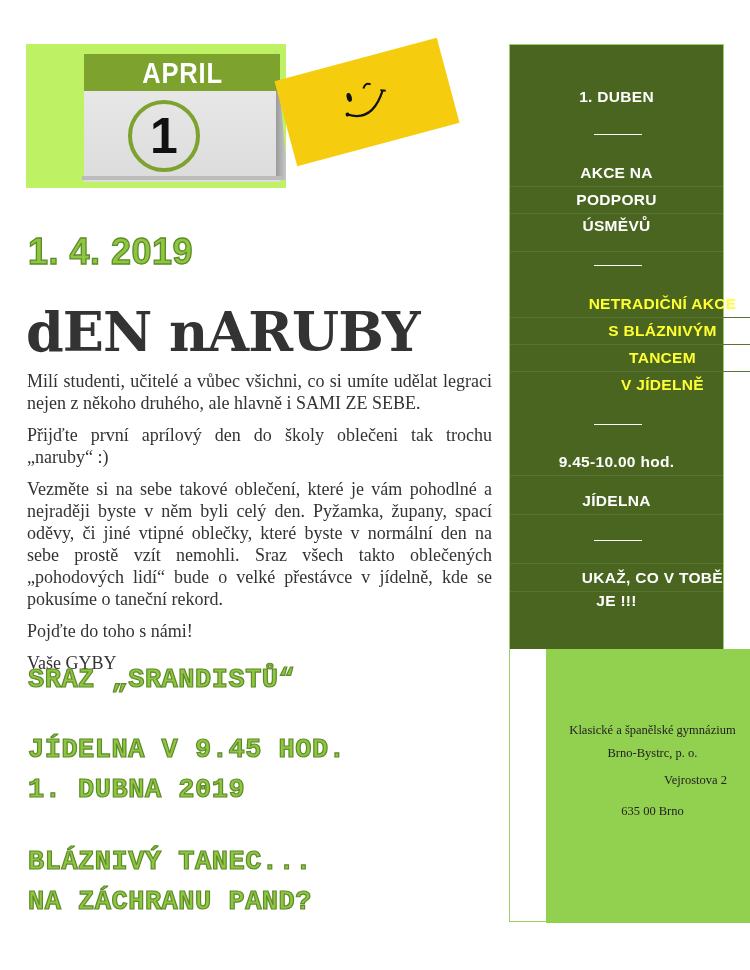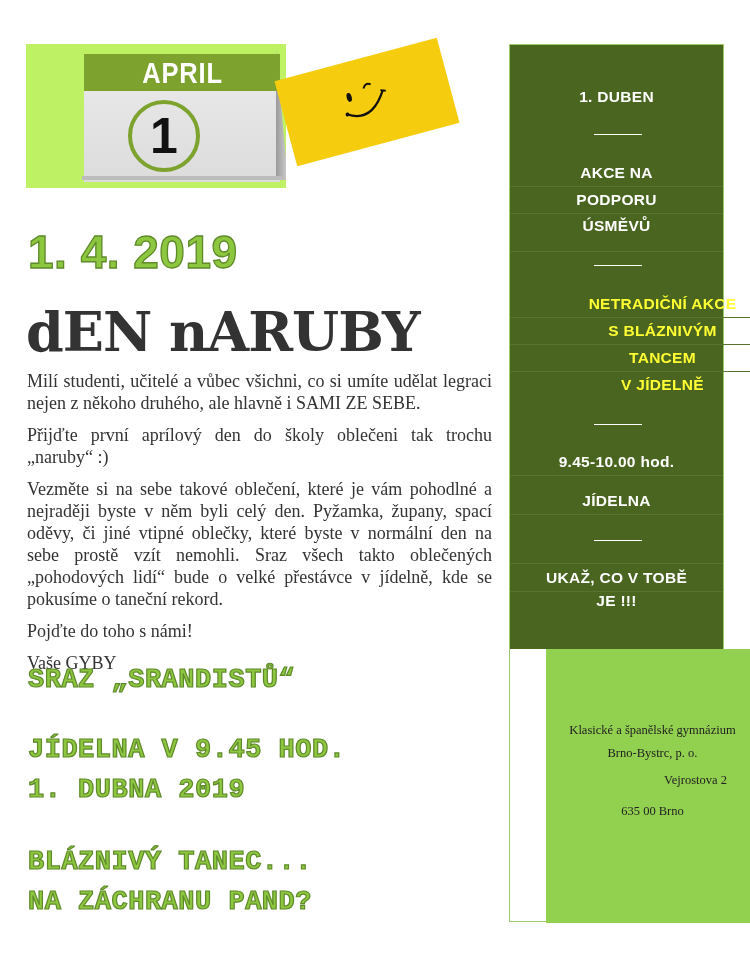--- a/index.html
+++ b/index.html
@@ -10,21 +10,21 @@
   .cal-side { position:absolute; left:250px; top:6px; width:12px; height:130px; background:linear-gradient(90deg,#9a9a9a,#d0d0d0); clip-path:polygon(0 0,100% 100%,0 100%); }
   .cal-header { position:absolute; left:58px; top:10px; width:196px; height:37px; background:#7da32e; text-align:center; }
   .cal-month { font-family:"Liberation Sans", sans-serif; font-weight:bold; font-size:30px; color:#ffffff; line-height:37px; letter-spacing:1px; transform:scaleX(0.85); display:inline-block; }
   .cal-circle { position:absolute; left:102px; top:56px; width:64px; height:64px; border:4px solid #7da32e; border-radius:50%; }
   .cal-day { position:absolute; left:102px; top:56px; width:72px; height:72px; text-align:center; font-family:"Liberation Sans", sans-serif; font-weight:bold; font-size:50px; line-height:72px; color:#111; }
   .cal-base { position:absolute; left:56px; top:132px; width:200px; height:4px; background:#bcbcbc; }
 
   .smiley-card { position:absolute; left:283px; top:58px; width:168px; height:88px; background:#f5cd0e; transform:rotate(-15deg); transform-origin:center; }
   .smiley-svg { position:absolute; left:54px; top:18px; }
 
-  .date-heading { position:absolute; left:28px; top:226px; font-family:"Liberation Sans", sans-serif; font-weight:bold; font-size:46px; color:#8dc63f; -webkit-text-stroke:1.3px #5e8a2a; letter-spacing:0.5px; margin:0; line-height:52px; }
+  .date-heading { position:absolute; left:28px; top:226px; font-family:"Liberation Sans", sans-serif; font-weight:bold; font-size:36px; color:#8dc63f; -webkit-text-stroke:1.3px #5e8a2a; letter-spacing:0.5px; margin:0; line-height:52px; }
   .title-heading { position:absolute; left:26px; top:300px; font-family:"DejaVu Serif", serif; font-weight:bold; font-size:54px; color:#333333; margin:0; line-height:64px; letter-spacing:-1px; }
 
   .body-text { position:absolute; left:27px; top:370px; width:465px; font-family:"Liberation Serif", serif; font-size:18px; color:#333333; line-height:22px; text-align:justify; }
   .body-text p { margin:0 0 10px 0; }
 
   .green-big { position:absolute; left:28px; font-family:Liberation Mono, monospace; font-weight:900; font-size:27px; color:#8dc63f; -webkit-text-stroke:1.2px #5e8a2a; line-height:40px; margin:0; letter-spacing:0.5px; }
   .g1 { top:660px; }
   .g2 { top:730px; }
   .g3 { top:842px; }
 
@@ -96,21 +96,21 @@
     <div class="sb-item sb-line yellow" style="top:245px;">NETRADIČNÍ AKCE</div>
     <div class="sb-item sb-line yellow" style="top:272px;">S BLÁZNIVÝM</div>
     <div class="sb-item sb-line yellow" style="top:299px;">TANCEM</div>
     <div class="sb-item yellow" style="top:326px;">V JÍDELNĚ</div>
     <div class="sb-rule" style="top:379px;"></div>
 
     <div class="sb-item sb-line" style="top:403px;">9.45-10.00 hod.</div>
     <div class="sb-item sb-line" style="top:442px;">JÍDELNA</div>
     <div class="sb-rule" style="top:495px;"></div>
 
-    <div class="sb-item sb-line" style="top:518px; border-top:1px solid #587330;">UKAŽ, CO V TOBĚ</div>
+    <div class="sb-item sb-line" style="top:518px; border-top:1px solid #587330;text-align:right;">UKAŽ, CO V TOBĚ</div>
     <div class="sb-item" style="top:542px;">JE !!!</div>
   </div>
 
   <div class="sidebar-light">
     <div style="position:absolute; top:70px; width:100%; line-height:23px;">
       <div>Klasické a španělské gymnázium</div>
       <div>Brno-Bystrc, p. o.</div>
     </div>
     <div style="position:absolute; top:124px; width:100%;padding-left:43px;">Vejrostova 2</div>
     <div style="position:absolute; top:155px; width:100%;">635 00 Brno</div>

